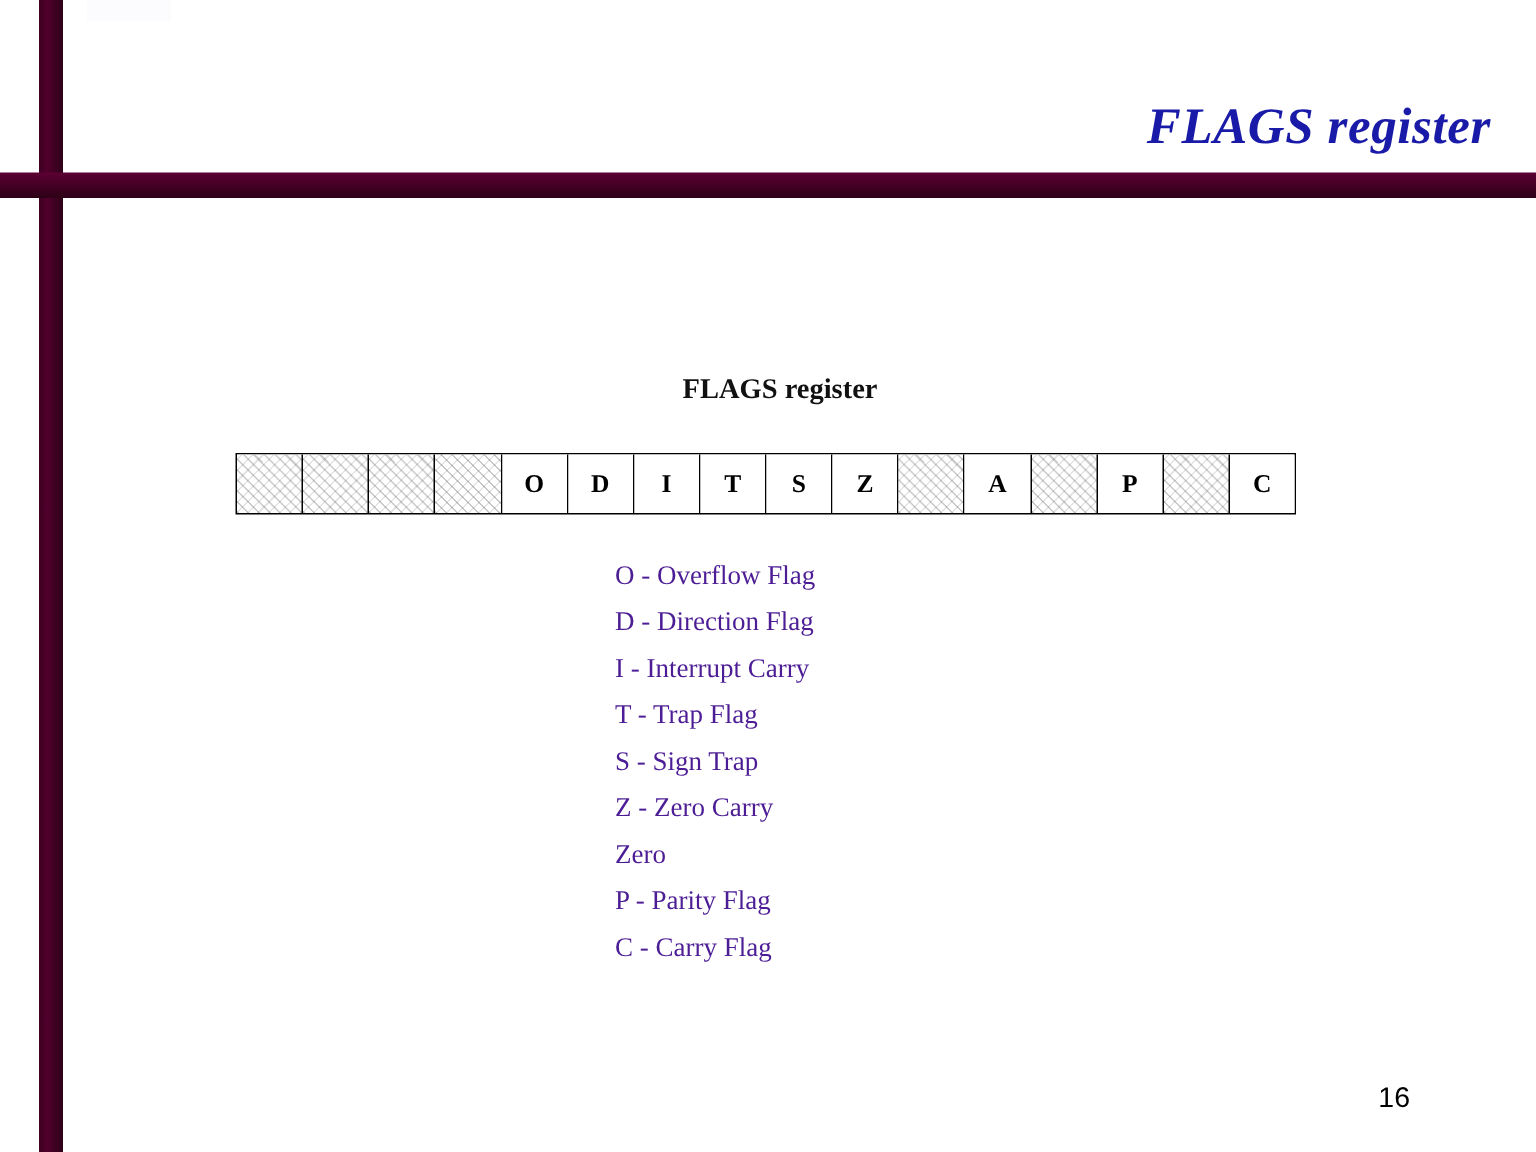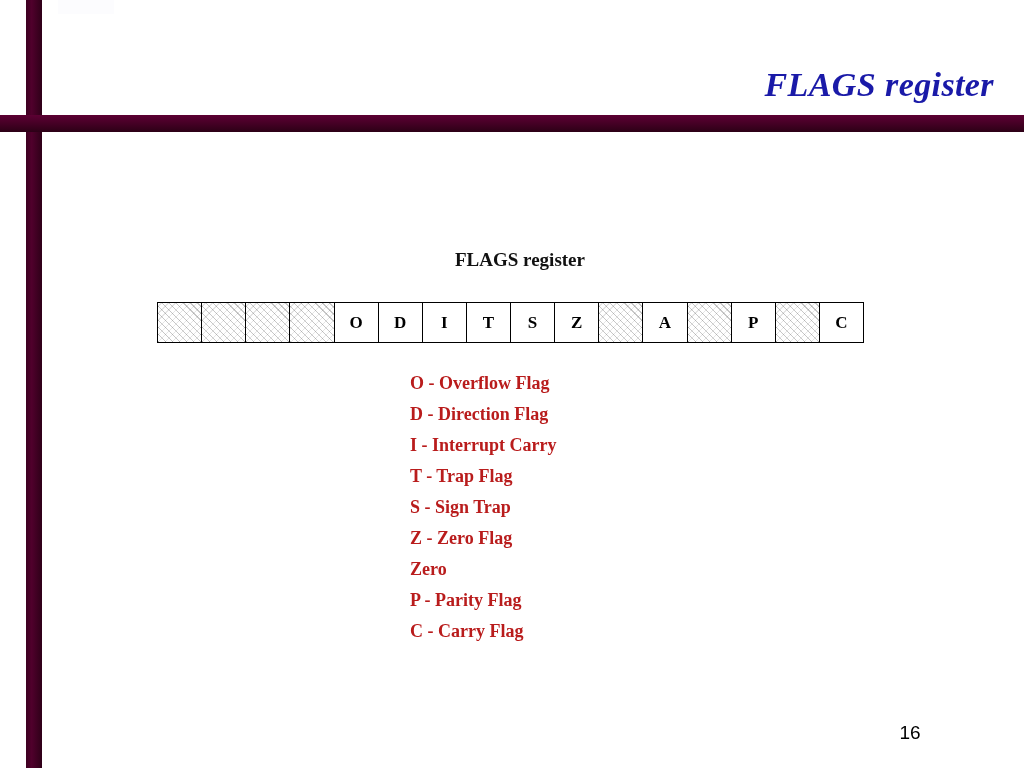--- a/index.html
+++ b/index.html
@@ -113,33 +113,33 @@
 
   
   #flag-legend {
     position: absolute;
     left: 410px;
     top: 368px;
     width: 420px;
   }
   .legend-line {
     font-size: 18px;
-    font-weight: bold;
-    color: #b91c1c;
+    font-weight: normal;
+    color: #4c1d95;
     line-height: 31px;
     white-space: nowrap;
   }
 
   
   #page-number {
     position: absolute;
     left: 880px;
     top: 722px;
     width: 60px;
-    text-align: center;
+    text-align: right;
     font-family: "Liberation Sans", "DejaVu Sans", sans-serif;
     font-size: 19px;
     color: #000000;
   }
 </style>
 </head>
 <body>
 
 <div id="slide-deco-vertical-bar"></div>
 <div id="slide-deco-horizontal-bar"></div>
@@ -167,19 +167,19 @@
     <div class="register-cell hatched"></div>
     <div class="register-cell">C</div>
   </div>
 
 <div id="flag-legend">
     <div class="legend-line">O - Overflow Flag</div>
     <div class="legend-line">D - Direction Flag</div>
     <div class="legend-line">I - Interrupt Carry</div>
     <div class="legend-line">T - Trap Flag</div>
     <div class="legend-line">S - Sign Trap</div>
-    <div class="legend-line">Z - Zero Flag</div>
+    <div class="legend-line">Z - Zero Carry</div>
     <div class="legend-line">Zero</div>
     <div class="legend-line">P - Parity Flag</div>
     <div class="legend-line">C - Carry Flag</div>
   </div>
 
 <div id="page-number">16</div>
 
 </body></html>

